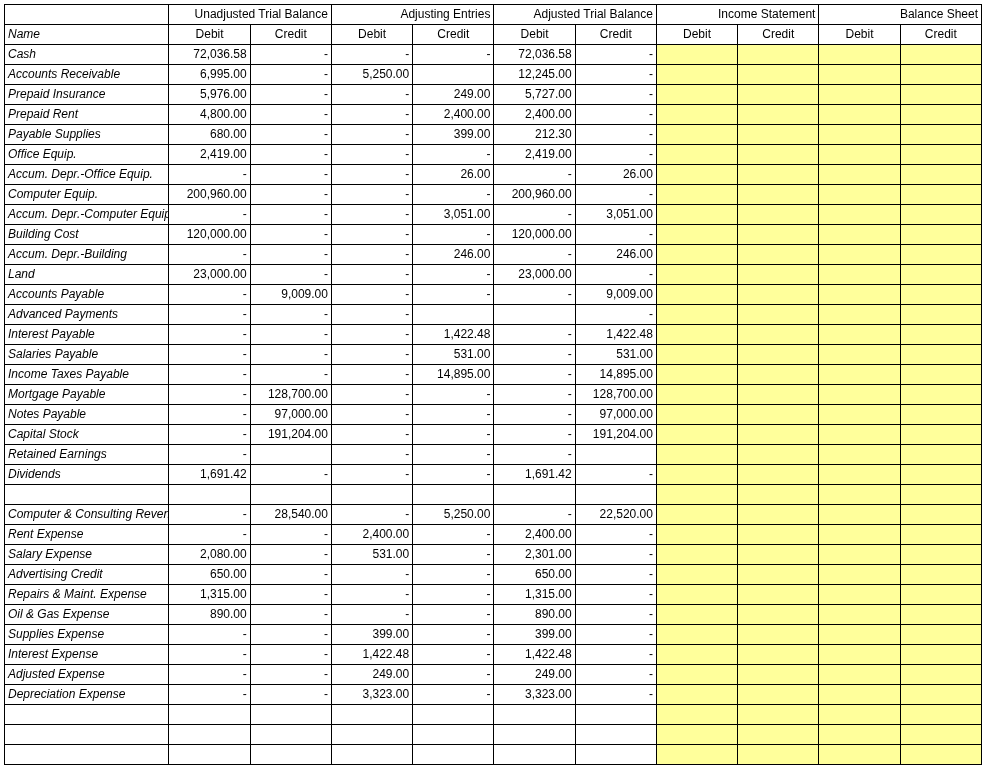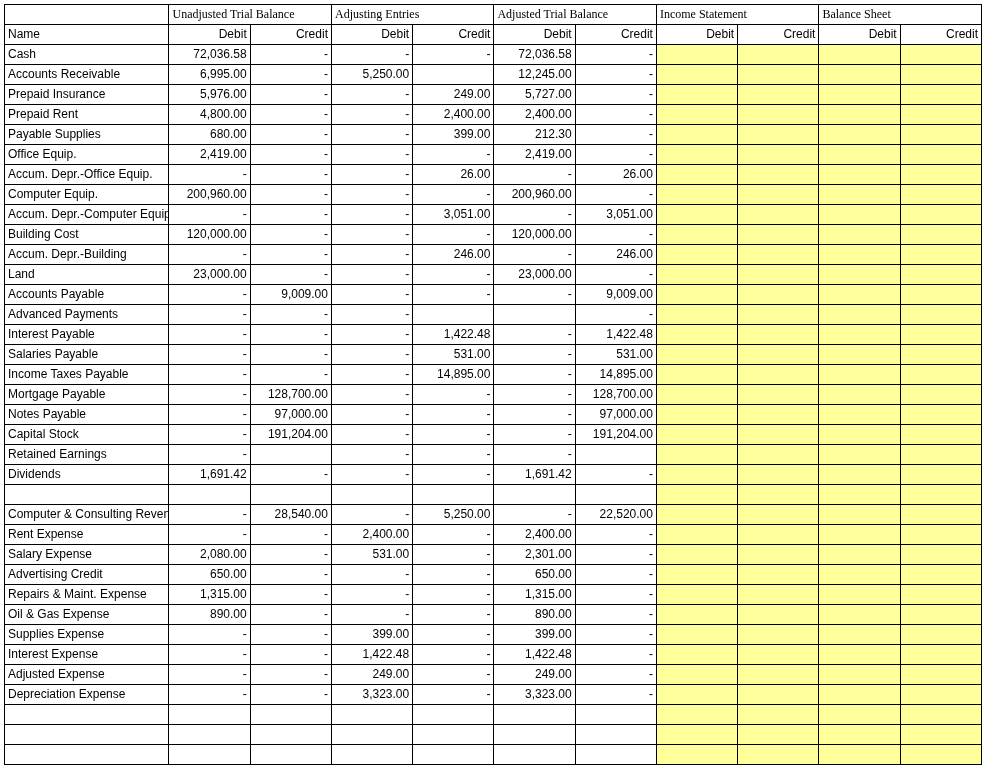--- a/index.html
+++ b/index.html
@@ -17,24 +17,24 @@
   }
   th, td {
     border: 1px solid #000;
     padding: 1px 3px;
     height: 17px;
     line-height: 15px;
     overflow: hidden;
     white-space: nowrap;
     font-weight: normal;
   }
-  .name-col { width: 164px; text-align: left; }
+  .name-col { width: 164px; text-align: left; font-style: italic; }
   .num-col  { width: 82px; text-align: right; }
-  .hdr-group { text-align: left; border-bottom: 1px solid #000; font-family: Liberation Serif, serif; }
-  .hdr-sub   { text-align: right; }
+  .hdr-group { text-align: right; border-bottom: 1px solid #000; }
+  .hdr-sub   { text-align: center; }
   .hl { background: #ffff9b; }
   col.c-name { width:164px; }
   col.c-num  { width:81px; }
 </style>
 </head>
 <body>
 
 <table>
   <colgroup>
     <col class="c-name">

